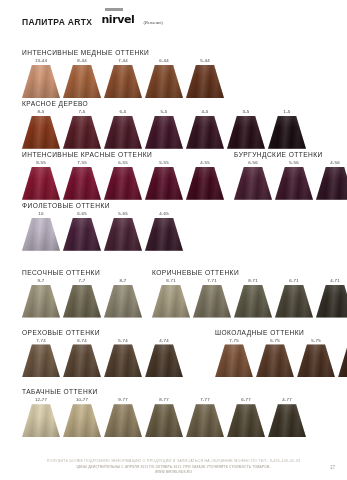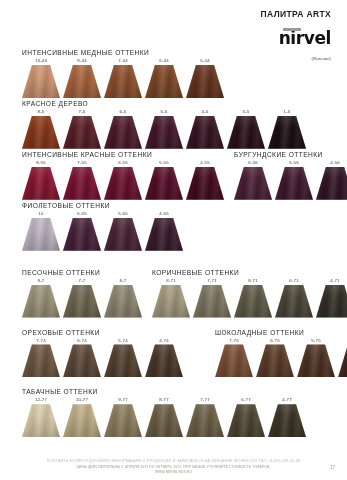--- a/index.html
+++ b/index.html
@@ -23,21 +23,20 @@
     position: relative;
   }
 
   
   .header {
     display: flex;
     align-items: flex-end;
     gap: 9px;
     height: 16px;
     margin-bottom: 23px;
-    flex-direction: column;
   }
   .brand-title {
     font-size: 8.5px;
     font-weight: bold;
     letter-spacing: 0.35px;
     color: #1c1c1c;
     line-height: 1;
   }
   .logo-wrap {
     position: relative;
@@ -46,21 +45,21 @@
   }
   .logo-bar {
     position: absolute;
     top: 0px;
     left: 4px;
     width: 18px;
     height: 3px;
     background: #9a9a9a;
   }
   .logo-text {
-    font-size: 17px;
+    font-size: 11px;
     font-weight: bold;
     letter-spacing: -0.4px;
     color: #111111;
     font-family: "DejaVu Sans", sans-serif;
   }
   .logo-sub {
     font-size: 4px;
     color: #4a4a4a;
     letter-spacing: 0.1px;
     padding-bottom: 1px;

